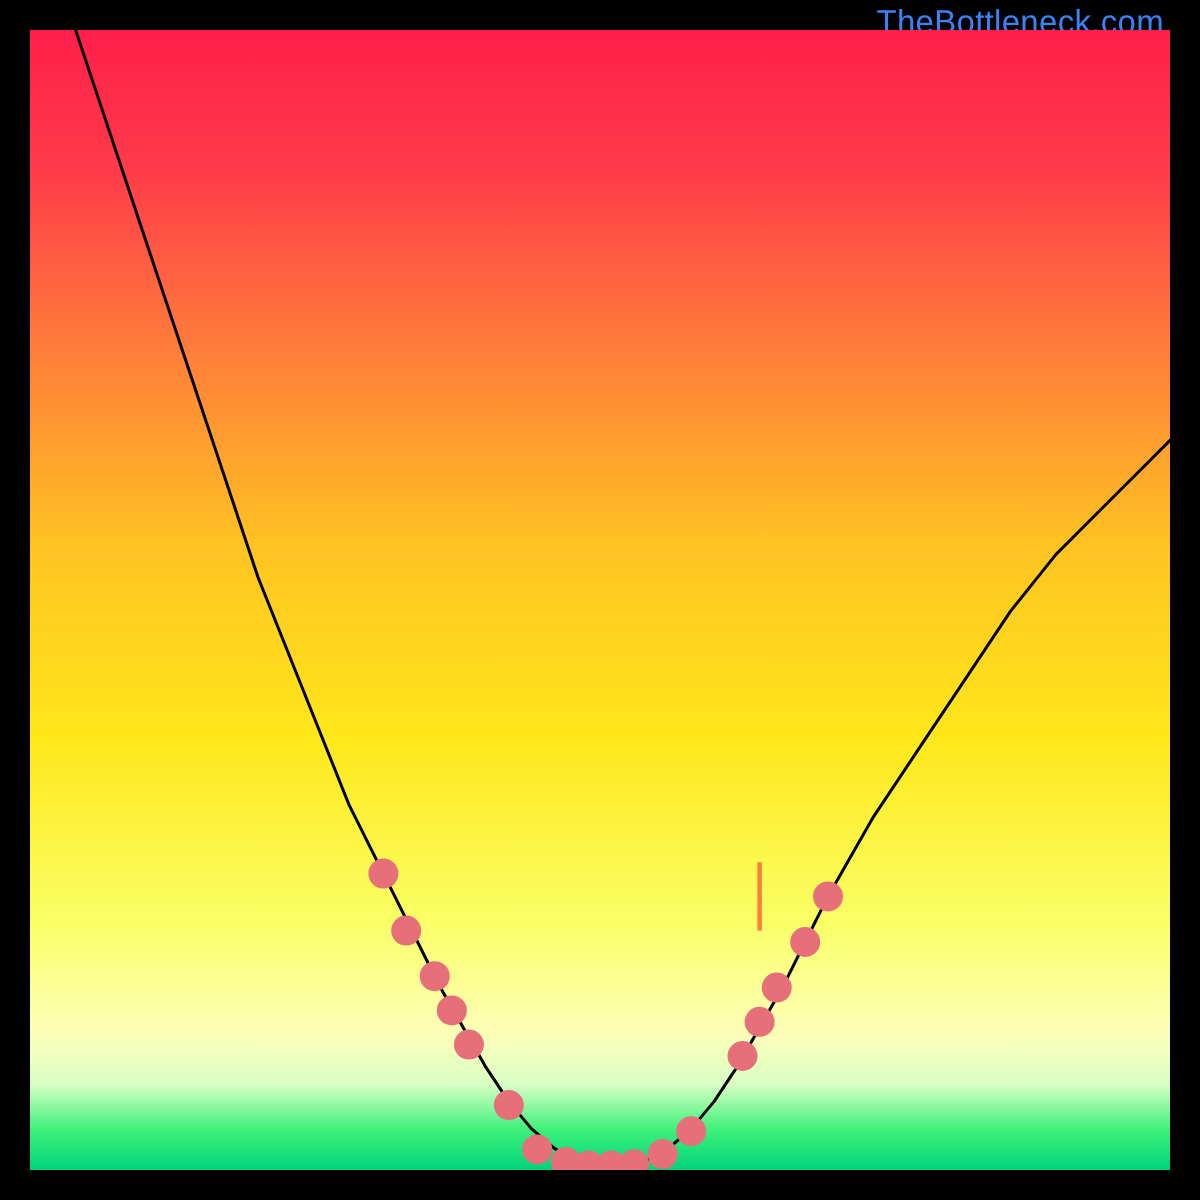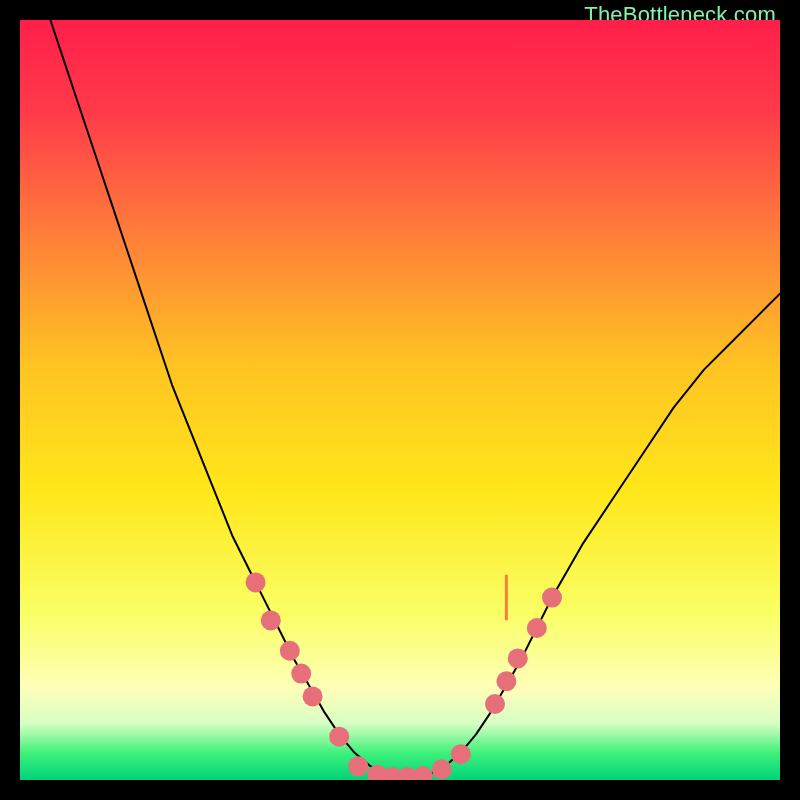--- a/index.html
+++ b/index.html
@@ -23,21 +23,21 @@
     position: absolute;
     left: 0;
     top: 0;
     width: 760px;
     height: 760px;
   }
   .watermark {
     position: absolute;
     top: 2px;
     right: 24px;
-    color: #86efac;
+    color: #3b82f6;
     font-size: 22px;
     font-weight: 500;
     letter-spacing: 0.2px;
     user-select: none;
   }
   svg { display: block; }
 </style>
 </head>
 <body>
 

